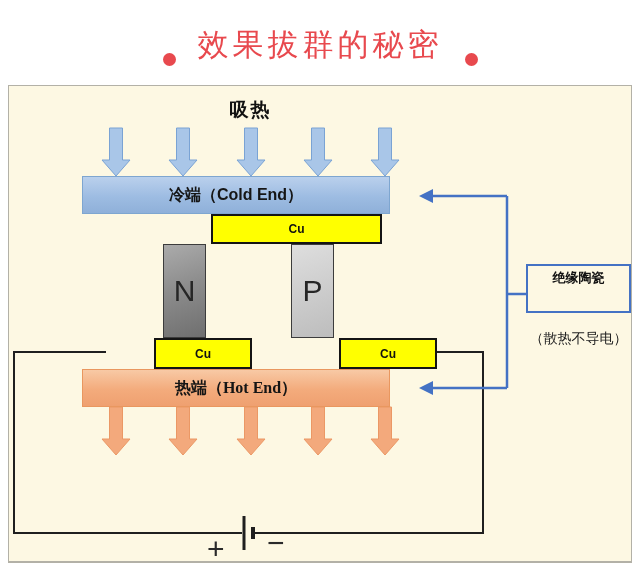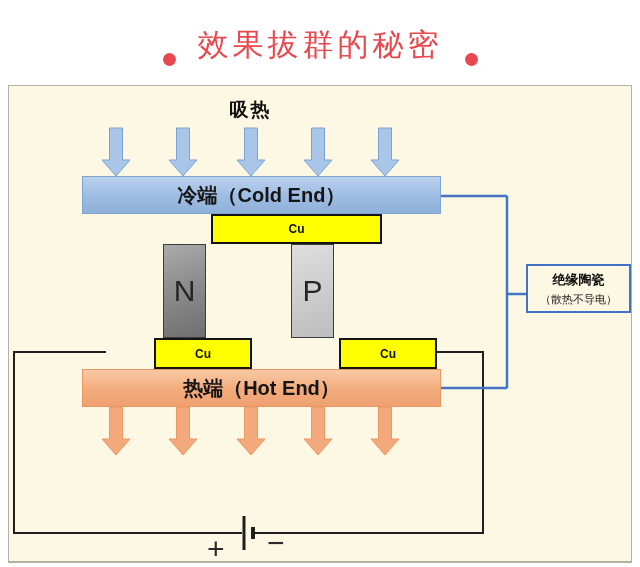--- a/index.html
+++ b/index.html
@@ -49,33 +49,34 @@
   
   .flow-label{
     left:73px;width:337px;text-align:center;
     font-size:19px;font-weight:bold;color:#111;letter-spacing:2px;
   }
   .absorb{top:11px;}
   .dissipate{top:374px;}
 
   
   .bar{
-    left:73px;width:359px;height:38px;
+    left:73px;width:308px;height:38px;
     display:flex;align-items:center;justify-content:center;
-    font-size:20px;font-weight:bold;color:#151515;
+    font-size:16px;font-weight:bold;color:#151515;
   }
   .cold-bar{
     top:90px;
     background:linear-gradient(180deg,#bad0ec 0%,#9dbce2 55%,#8fb0d9 100%);
     border:1px solid var(--cold-blue-border);
   }
   .hot-bar{
     top:283px;
     background:linear-gradient(180deg,#f8c9a5 0%,#f3ab7c 55%,#efa070 100%);
     border:1px solid var(--hot-orange-border);
+    font-family:Liberation Serif, serif;
   }
 
   
   .cu{
     background:var(--copper-yellow);
     border:2px solid #141414;
     display:flex;align-items:center;justify-content:center;
     font-size:12px;font-weight:bold;color:#111;margin-left:48px;
   }
   .cu-top{left:154px;top:128px;width:171px;height:30px;}
@@ -97,23 +98,23 @@
   .pole-plus{left:198px;top:448px;}
   .pole-minus{left:258px;top:442px;}
 
   
   .ceramic-box{
     left:517px;top:178px;width:105px;height:49px;
     border:2px solid var(--connector-blue);
     display:flex;flex-direction:column;align-items:center;justify-content:center;
     gap:3px;
   }
-  .ceramic-box *{position:static;}
+  .ceramic-box *{position:static;margin-top:40px;}
   .ceramic-title{font-size:13px;font-weight:bold;color:#111;}
-  .ceramic-sub{font-size:11px;color:#222;}
+  .ceramic-sub{font-size:14px;color:#222;}
 
   
   .wire{stroke:var(--wire-black);stroke-width:2;fill:none;}
   .plate-long{stroke:var(--wire-black);stroke-width:3;}
   .plate-short{stroke:var(--wire-black);stroke-width:4;}
   .conn{stroke:var(--connector-blue);stroke-width:2.5;fill:none;}
   .conn-head{fill:var(--connector-blue);stroke:none;}
   .arrow-blue{fill:#a9c6e8;stroke:#7aa3d4;stroke-width:1;}
   .arrow-orange{fill:#f3a97c;stroke:#eb9865;stroke-width:1;}
 </style>

